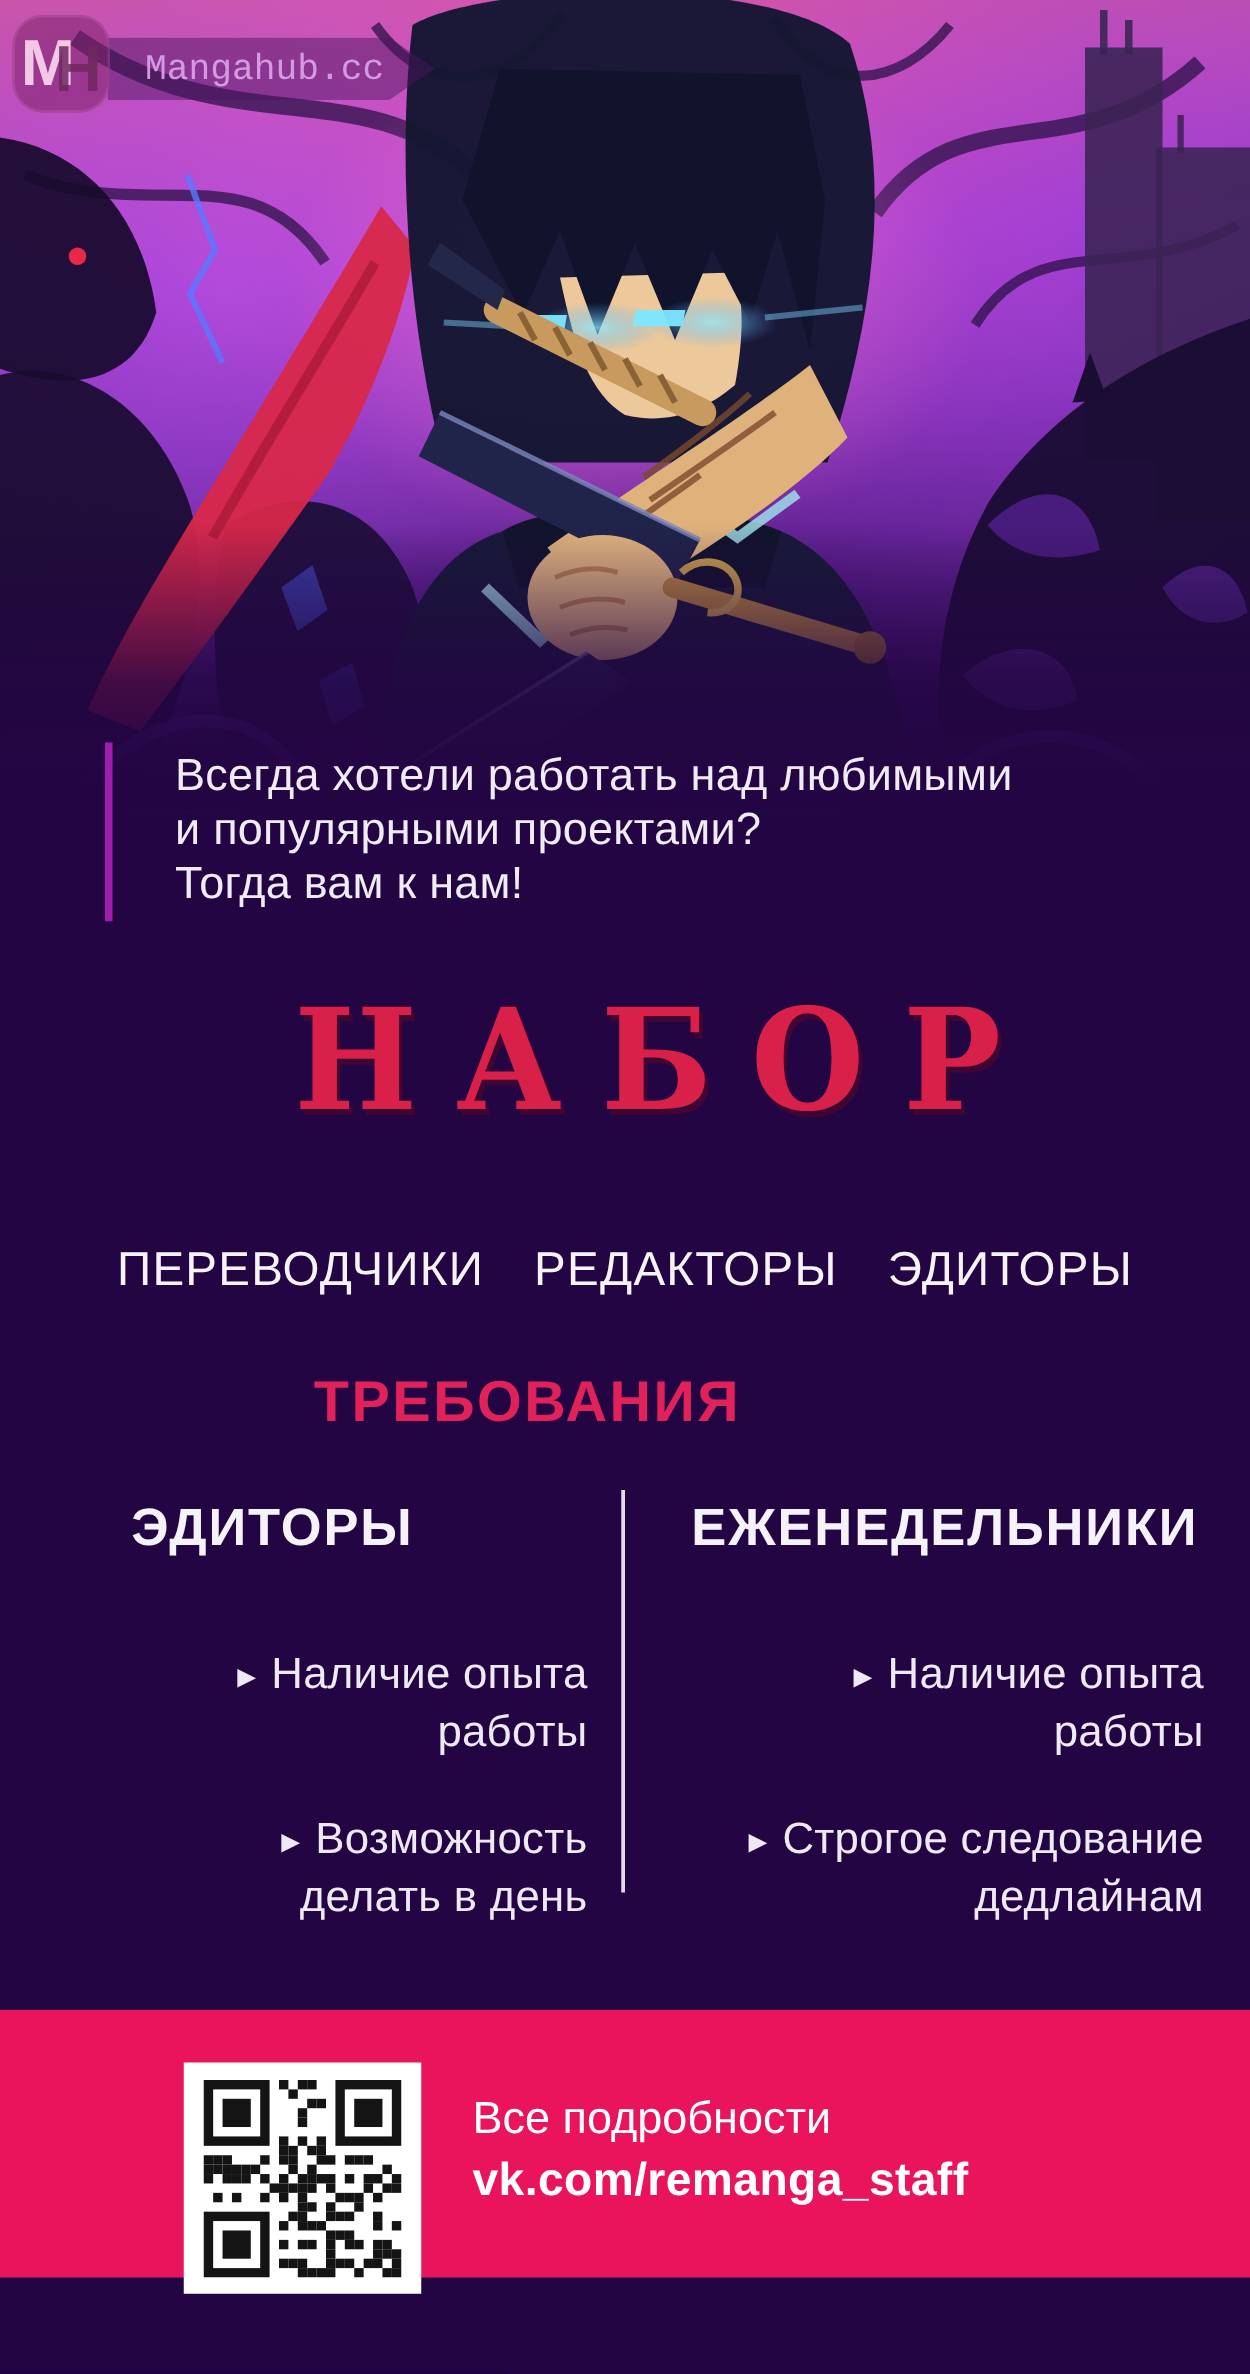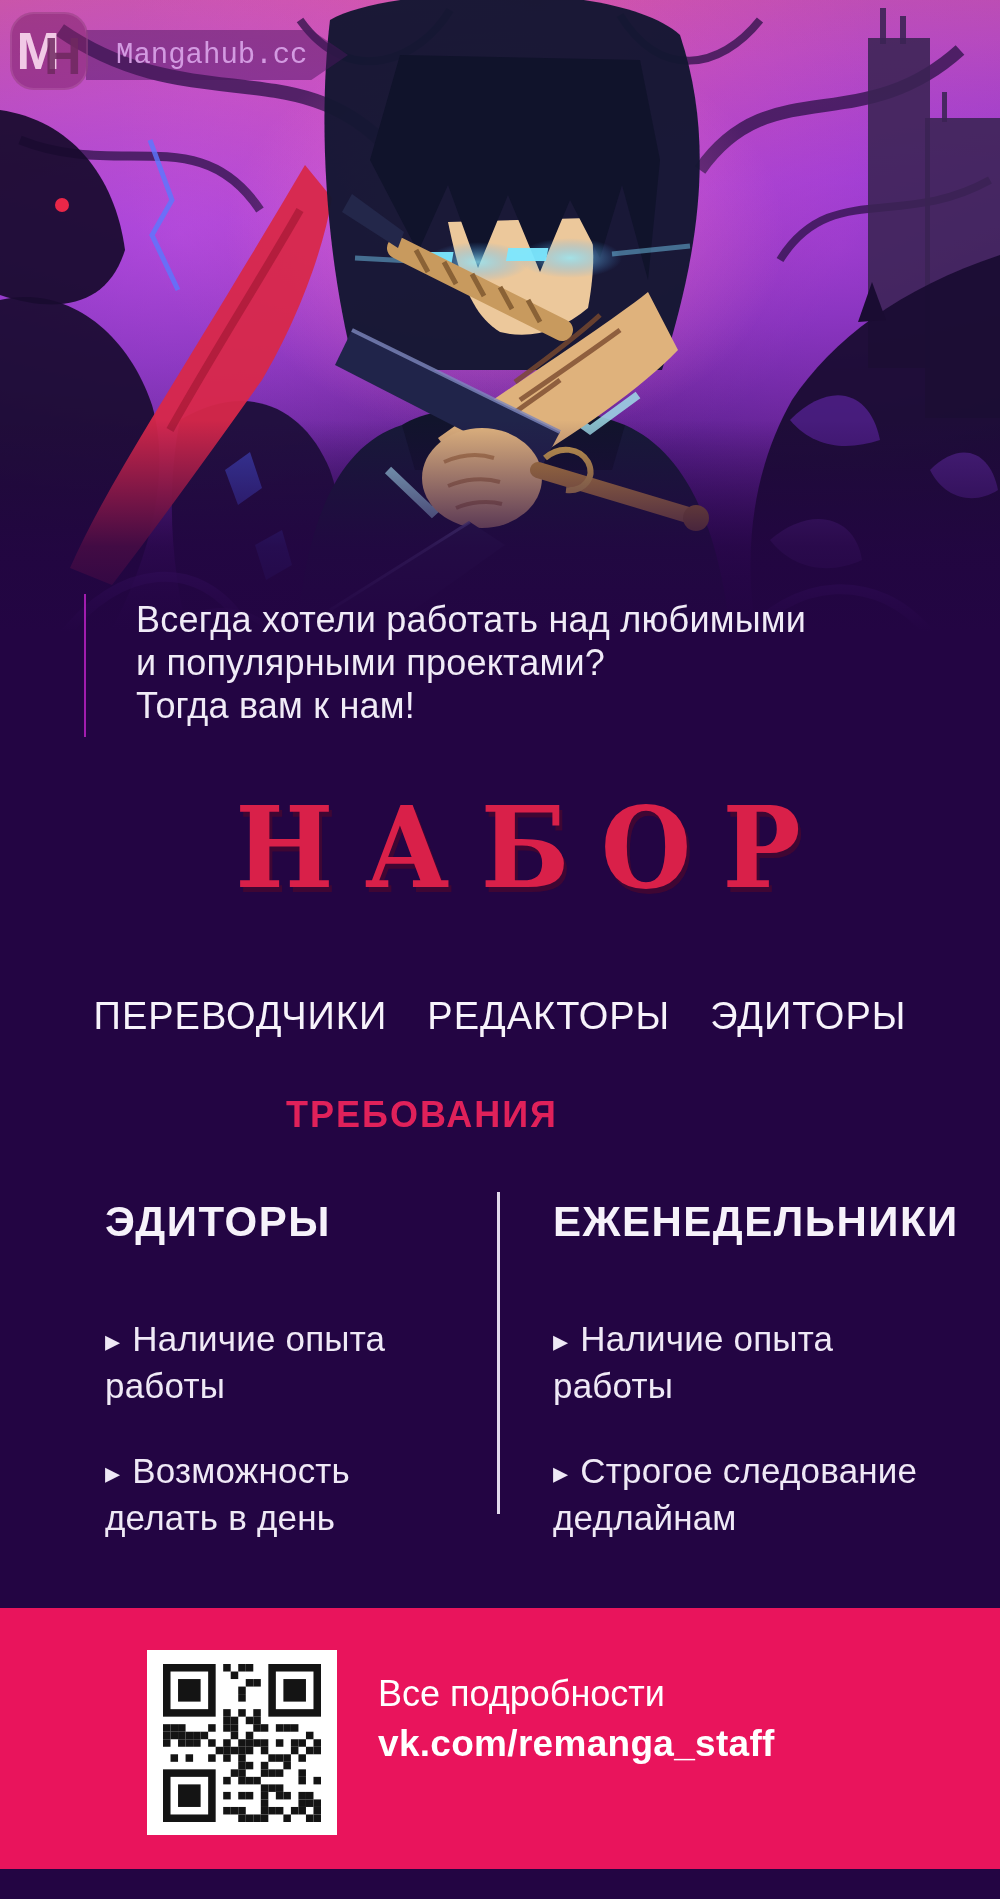--- a/index.html
+++ b/index.html
@@ -39,21 +39,21 @@
     clip-path:polygon(0 0, 86% 0, 100% 50%, 86% 100%, 0 100%);
     display:flex; align-items:center;
   }
   .wm-ribbon span{
     font-family:Liberation Mono, monospace;
     font-size:29px; color:rgba(215,160,230,.95); padding-left:30px; letter-spacing:0px;
   }
   
   .intro{
     position:absolute; top:594px; left:84px; z-index:6;
-    border-left:2px solid #a21caf; padding:4px 0 10px 50px;
+    border-left:6px solid #a21caf; padding:4px 0 10px 50px;
     font-size:36px; line-height:43px; color:#f0ebf7;
     white-space:pre-line; letter-spacing:.2px;
   }
   
   .title-nabor{
     position:absolute; top:786px; left:0; width:832px; text-align:right;
   }
   .title-nabor span{
     display:inline-block;
     font-family:"DejaVu Serif","Liberation Serif",serif;
@@ -64,41 +64,41 @@
   }
   
   .roles{
     position:absolute; top:995px; left:0; width:1000px;
     display:flex; justify-content:center; gap:40px;
     font-size:38px; font-weight:normal; color:#f7f3fb; letter-spacing:1px;
   }
   
   .req-title{
     position:absolute; top:1094px; left:0; width:844px; text-align:center;
-    font-size:36px; font-weight:bold; color:#e0215a; letter-spacing:2px;
+    font-size:46px; font-weight:bold; color:#e0215a; letter-spacing:2px;
   }
   .req-divider{
     position:absolute; top:1192px; left:497px; width:3px; height:322px;
     background:rgba(242,237,250,.92);
   }
   .req-col{position:absolute; top:1198px; color:#efe9f6;}
   .req-col.left{left:105px; width:365px;}
   .req-col.right{left:553px; width:410px;}
   .req-header{
     font-size:42px; font-weight:bold; letter-spacing:1.5px; color:#f6f2fa;
     margin-bottom:70px;
   }
-  .req-item{font-size:35px; line-height:45px; letter-spacing:.2px;}
+  .req-item{font-size:35px; line-height:45px; letter-spacing:.2px;text-align:right;}
   .req-item + .req-item{margin-top:40px;}
   .req-item .bullet{font-size:30px; margin-right:12px;}
   .req-text{white-space:pre-line;}
   .req-bold{display:block; font-weight:bold;}
   
   .footer-band{
-    position:absolute; top:1608px; left:0; width:1000px; height:261px;
+    position:absolute; top:1608px; left:0; width:1000px; height:214px;
     background:#e9145c;
   }
   .qr-box{
     position:absolute; top:42px; left:147px; width:190px; height:185px;
     background:#ffffff; display:flex; align-items:center; justify-content:center;
   }
   .footer-text{position:absolute; top:62px; left:378px; color:#ffffff;}
   .footer-details{font-size:36px; line-height:48px; font-weight:normal;}
   .footer-link{font-size:37px; line-height:52px; font-weight:bold; letter-spacing:.3px;}
 </style>

